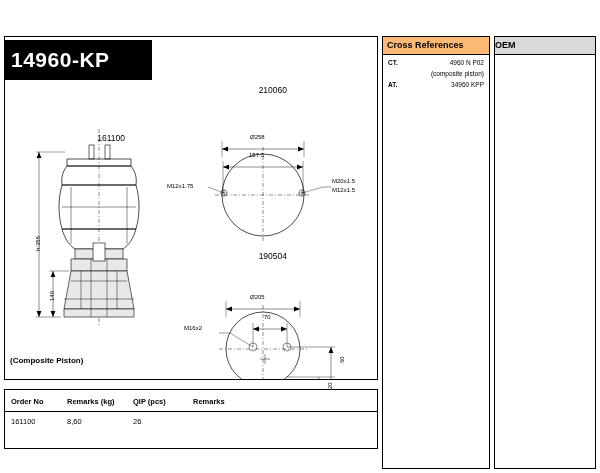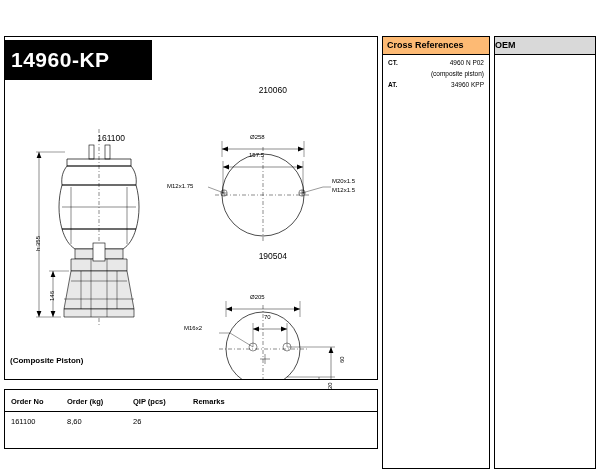--- a/index.html
+++ b/index.html
@@ -185,21 +185,21 @@
 
   <div class="title-bar">
     <span class="txt">14960-KP</span>
   </div>
 
   <div class="composite-note">(Composite Piston)</div>
 
   <div class="bottom-table">
     <div class="bt-head"></div>
     <div class="bt-cell" style="left:6px;top:7px;">Order No</div>
-    <div class="bt-cell" style="left:62px;top:7px;">Order (kg)</div>
+    <div class="bt-cell" style="left:62px;top:7px;">Remarks (kg)</div>
     <div class="bt-cell" style="left:128px;top:7px;">QIP (pcs)</div>
     <div class="bt-cell" style="left:188px;top:7px;text-align:center;">Remarks</div>
 
     <div class="bt-val" style="left:6px;top:27px;">161100</div>
     <div class="bt-val" style="left:62px;top:27px;">8,60</div>
     <div class="bt-val" style="left:128px;top:27px;">26</div>
     <div class="bt-val" style="left:188px;top:27px;"></div>
   </div>
 
   <div class="xref-panel">

